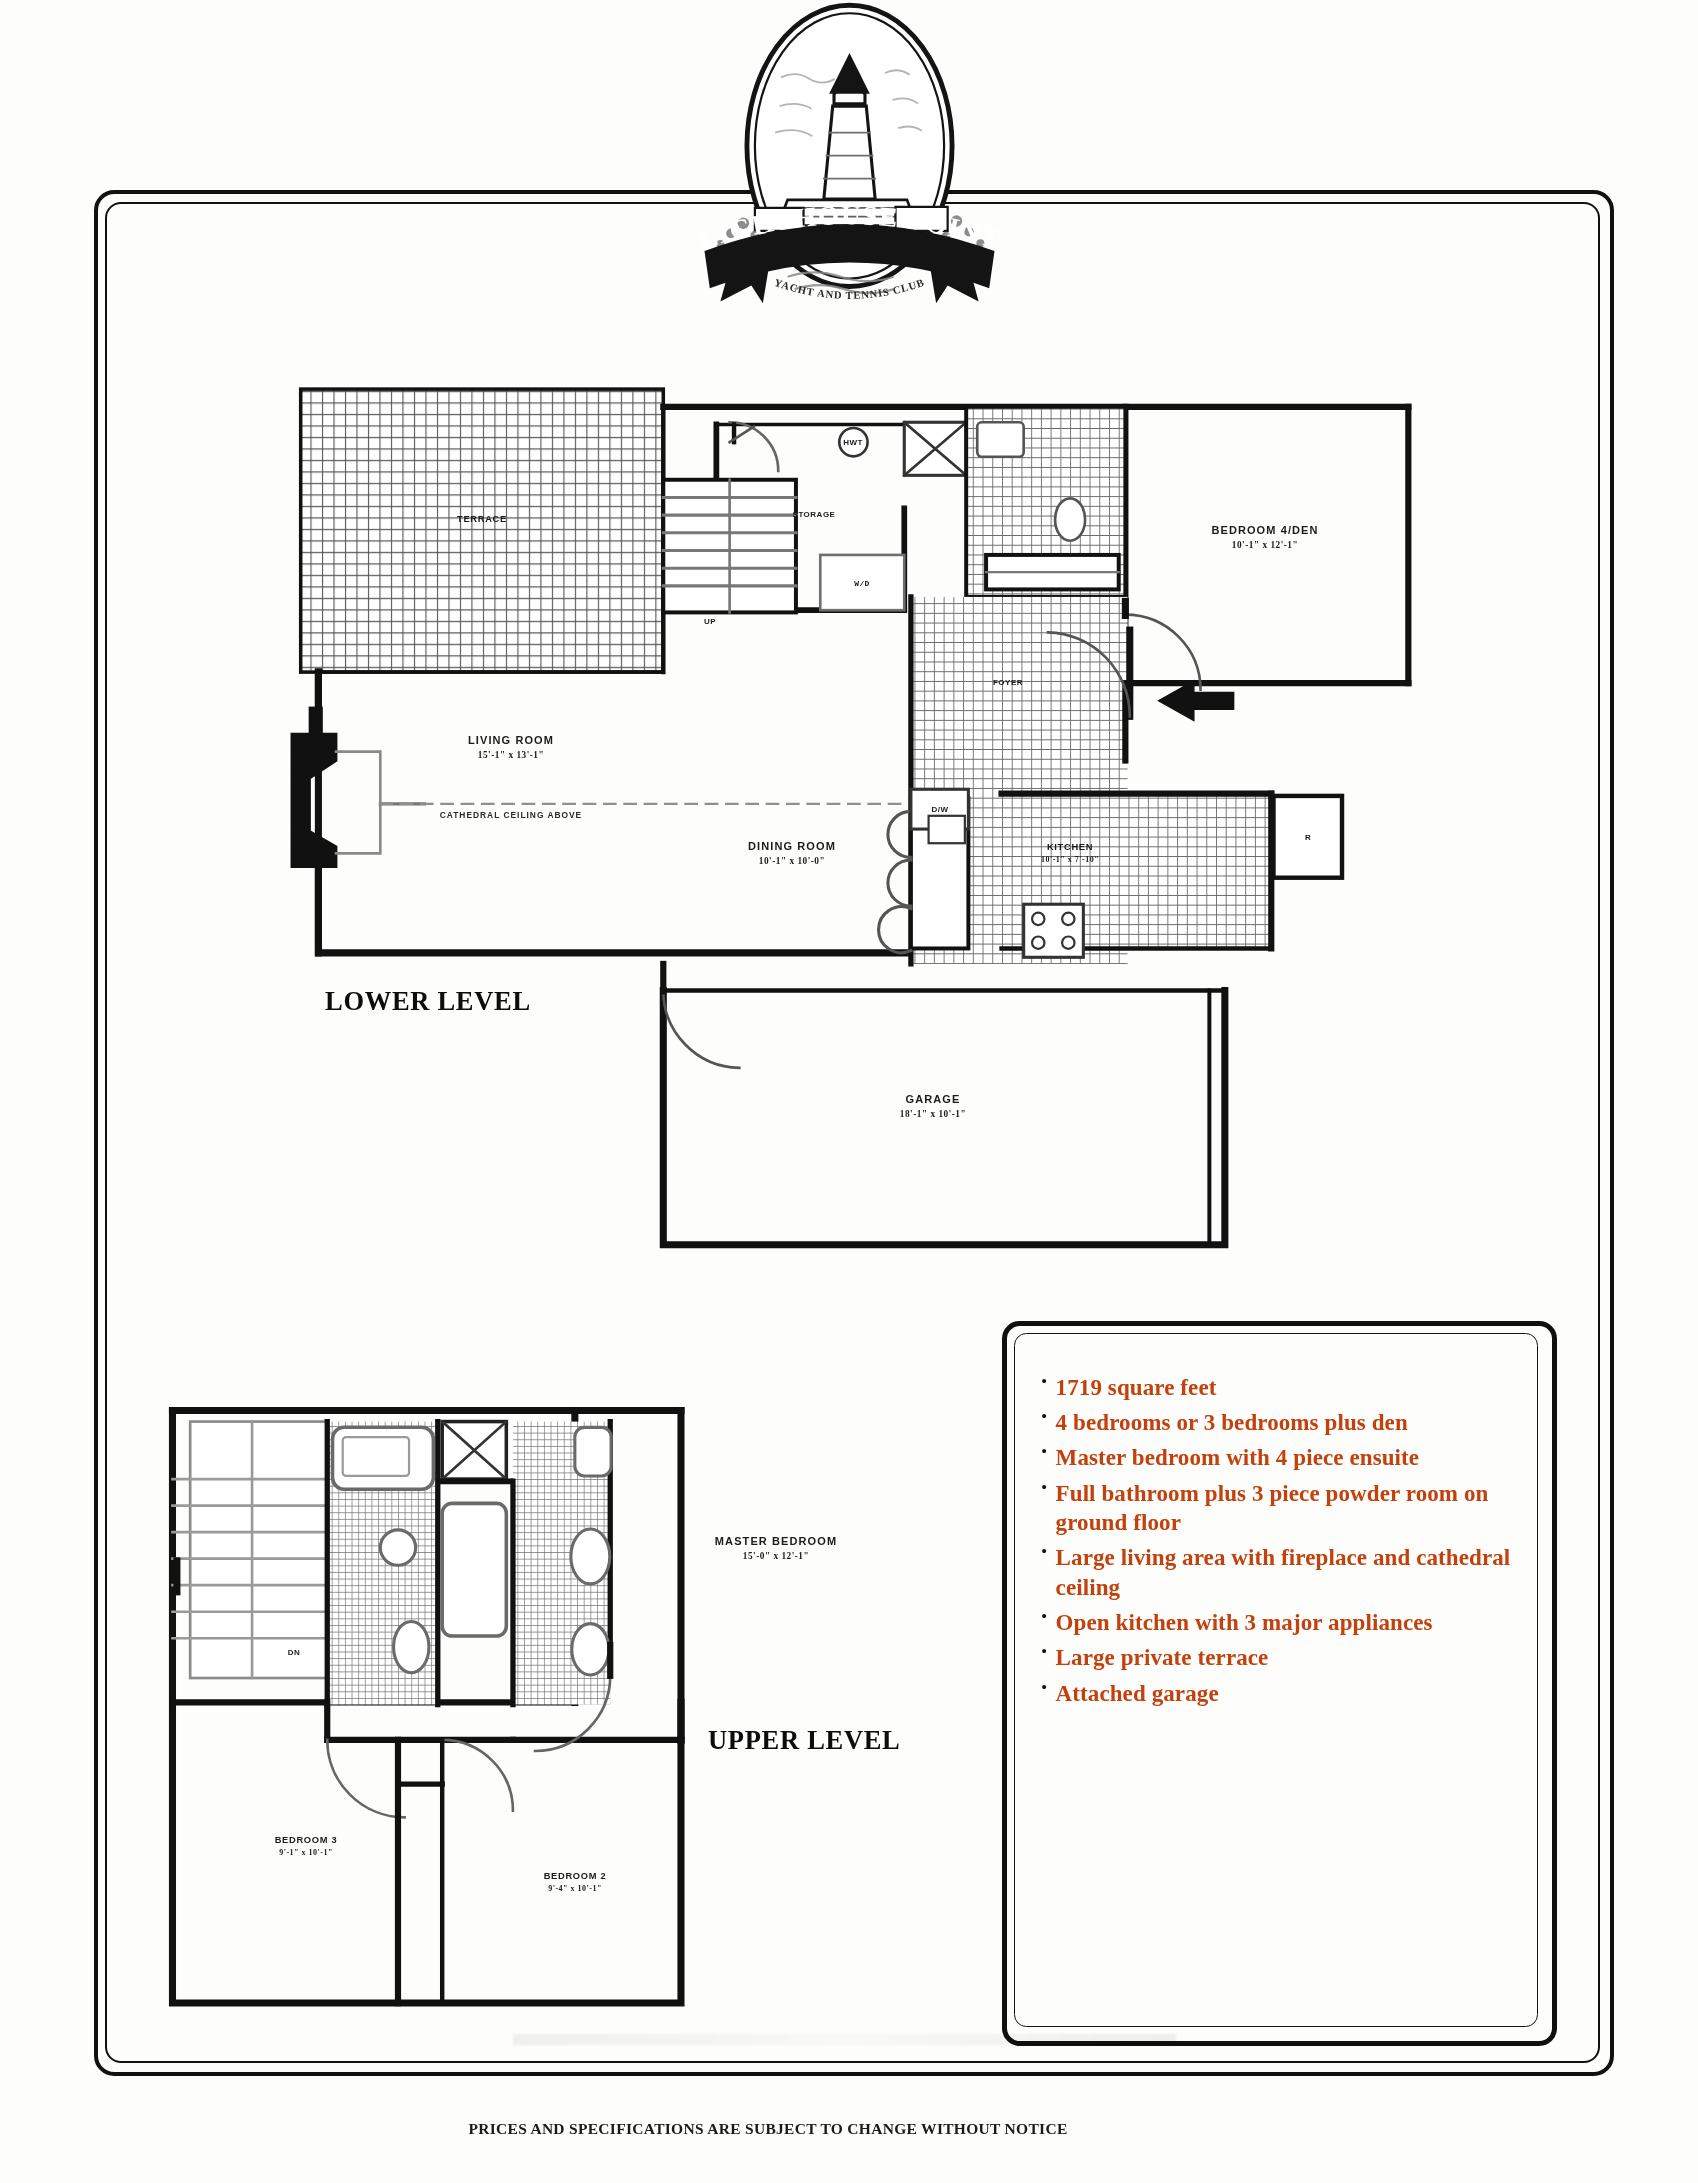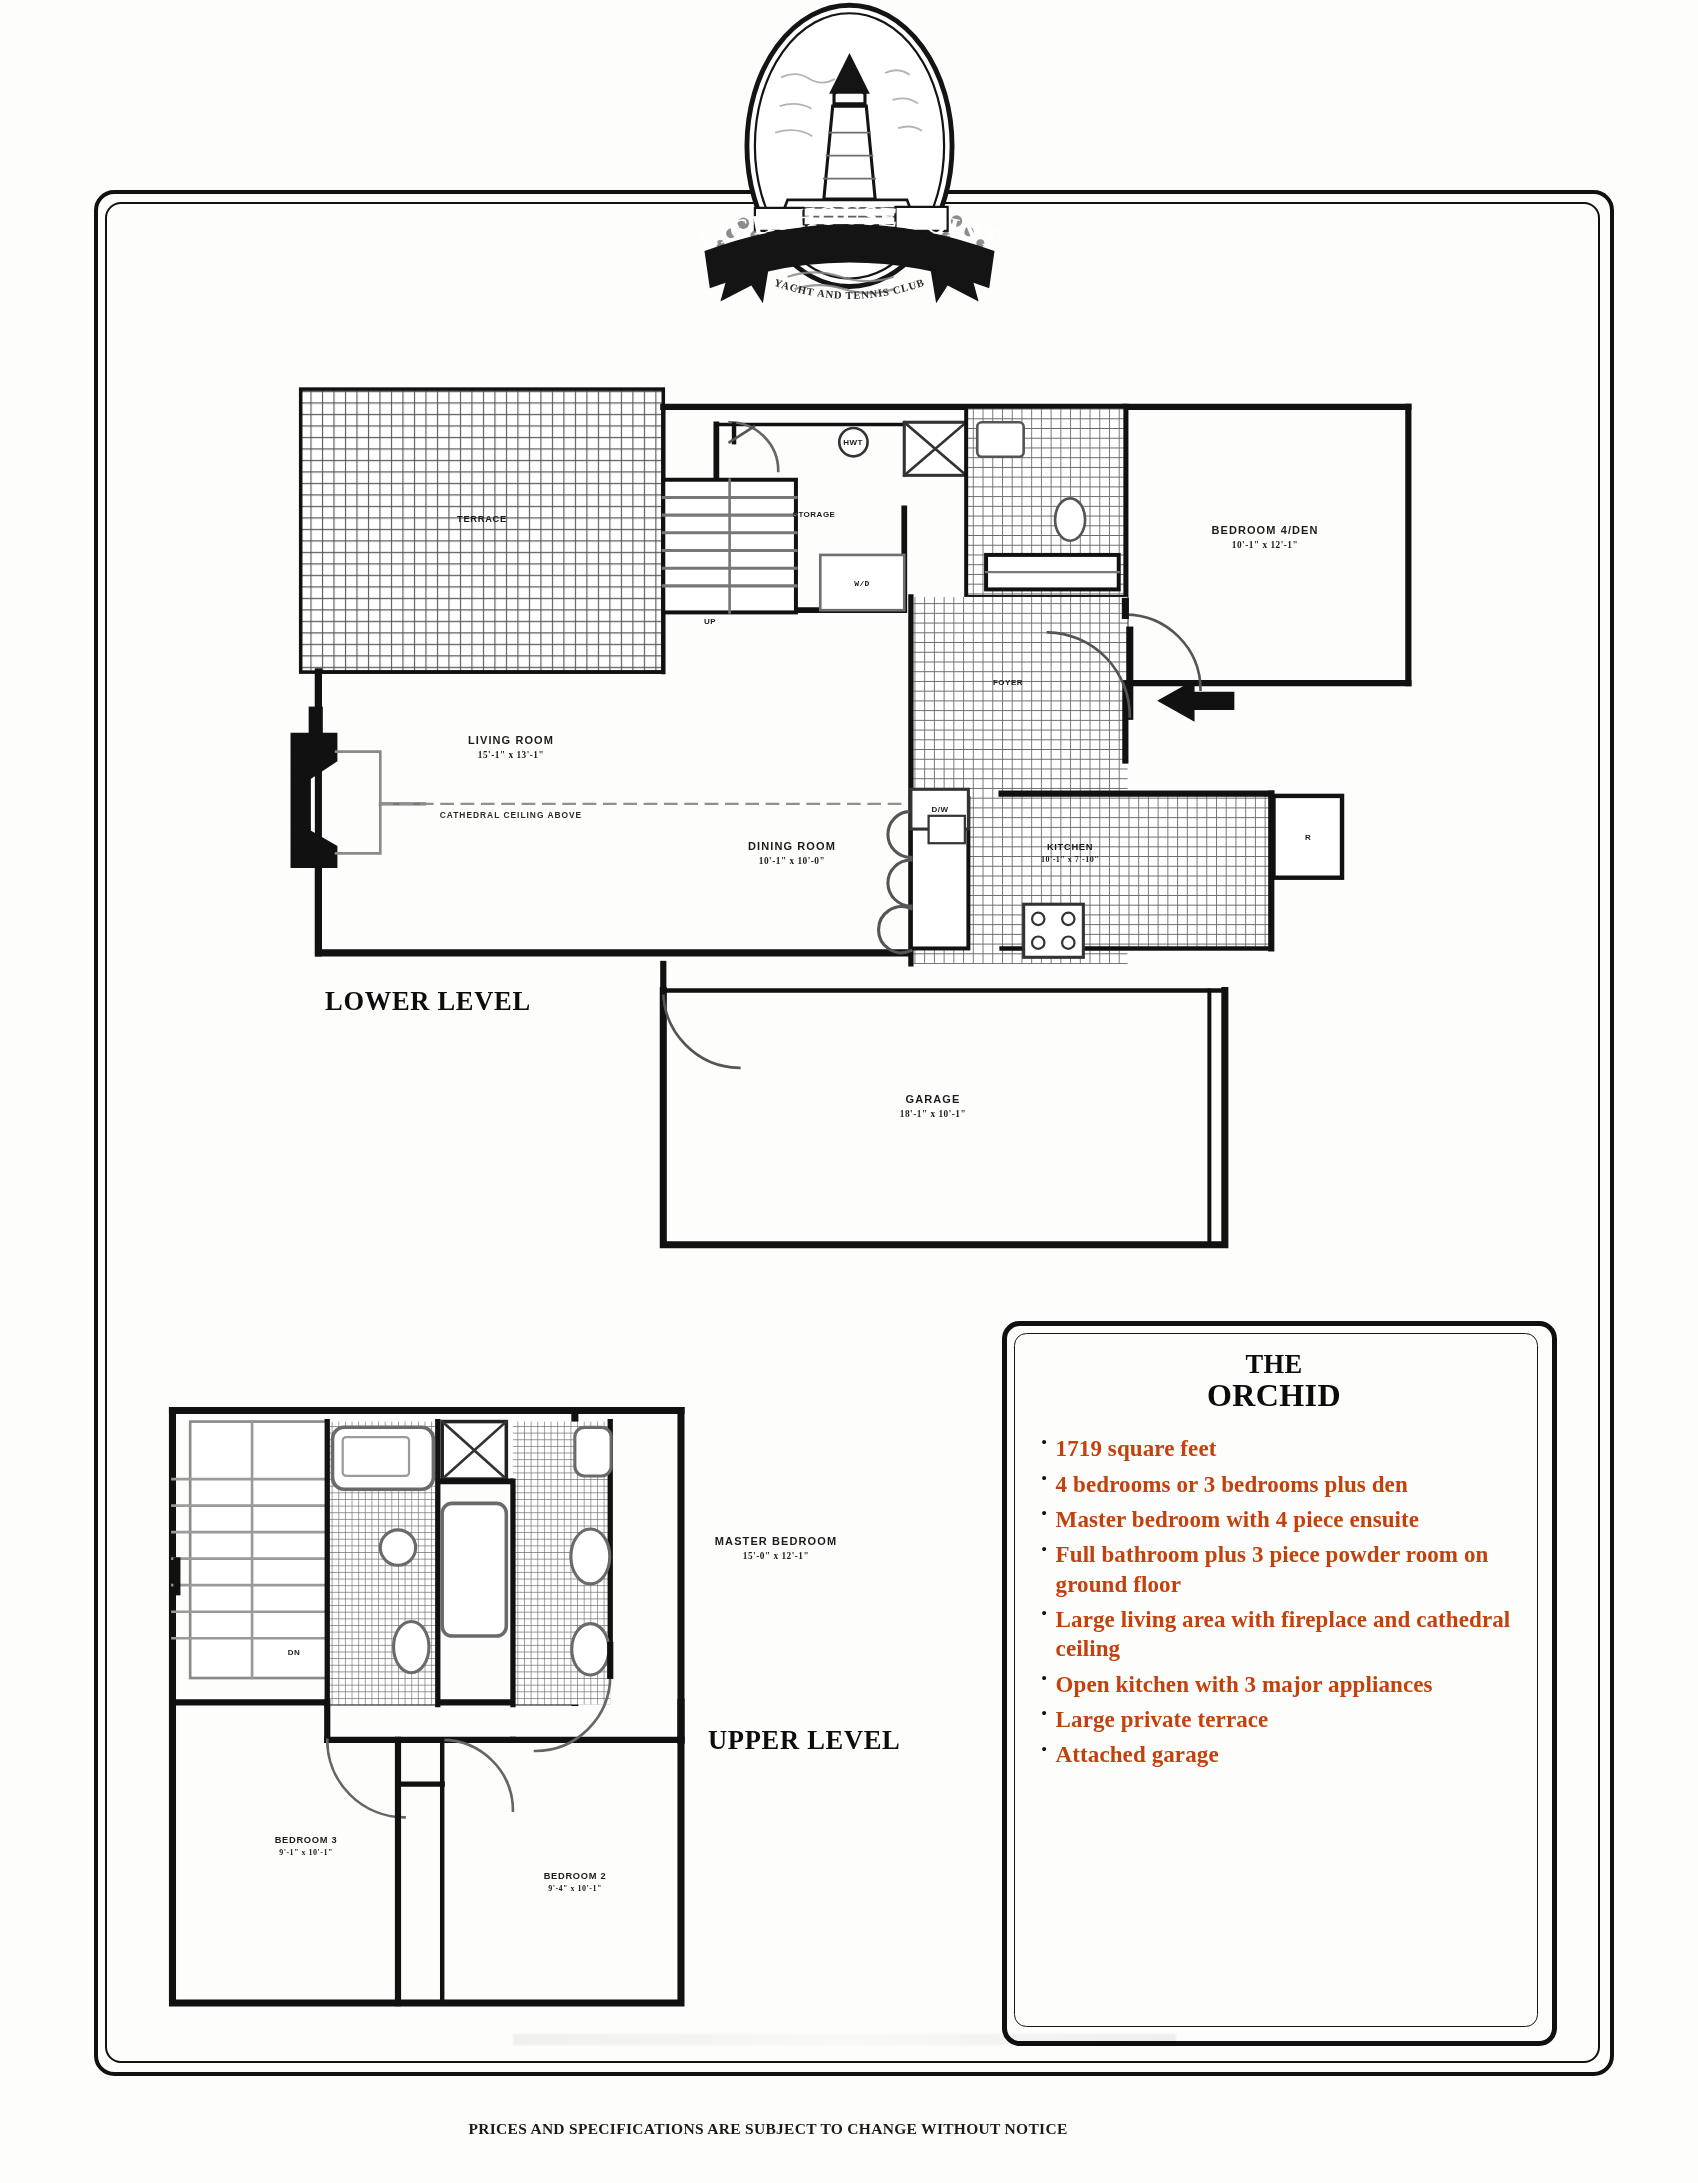--- a/index.html
+++ b/index.html
@@ -428,24 +428,20 @@
   </div>
 
   <div class="tag" style="left:294px;top:1652px;">DN</div>
 
   <div class="level-title" style="left:325px;top:986px;">LOWER LEVEL</div>
   <div class="level-title" style="left:708px;top:1725px;">UPPER LEVEL</div>
 
   <div class="info-outer"></div>
   <div class="info-inner"></div>
   <div class="info-content">
-    <div class="info-title">
-      <span class="t1">THE</span>
-      <span class="t2">ORCHID</span>
-    </div>
     <ul class="feat">
       <li>1719 square feet</li>
       <li>4 bedrooms or 3 bedrooms plus den</li>
       <li>Master bedroom with 4 piece ensuite</li>
       <li>Full bathroom plus 3 piece powder room on ground floor</li>
       <li>Large living area with fireplace and cathedral ceiling</li>
       <li>Open kitchen with 3 major appliances</li>
       <li>Large private terrace</li>
       <li>Attached garage</li>
     </ul>

